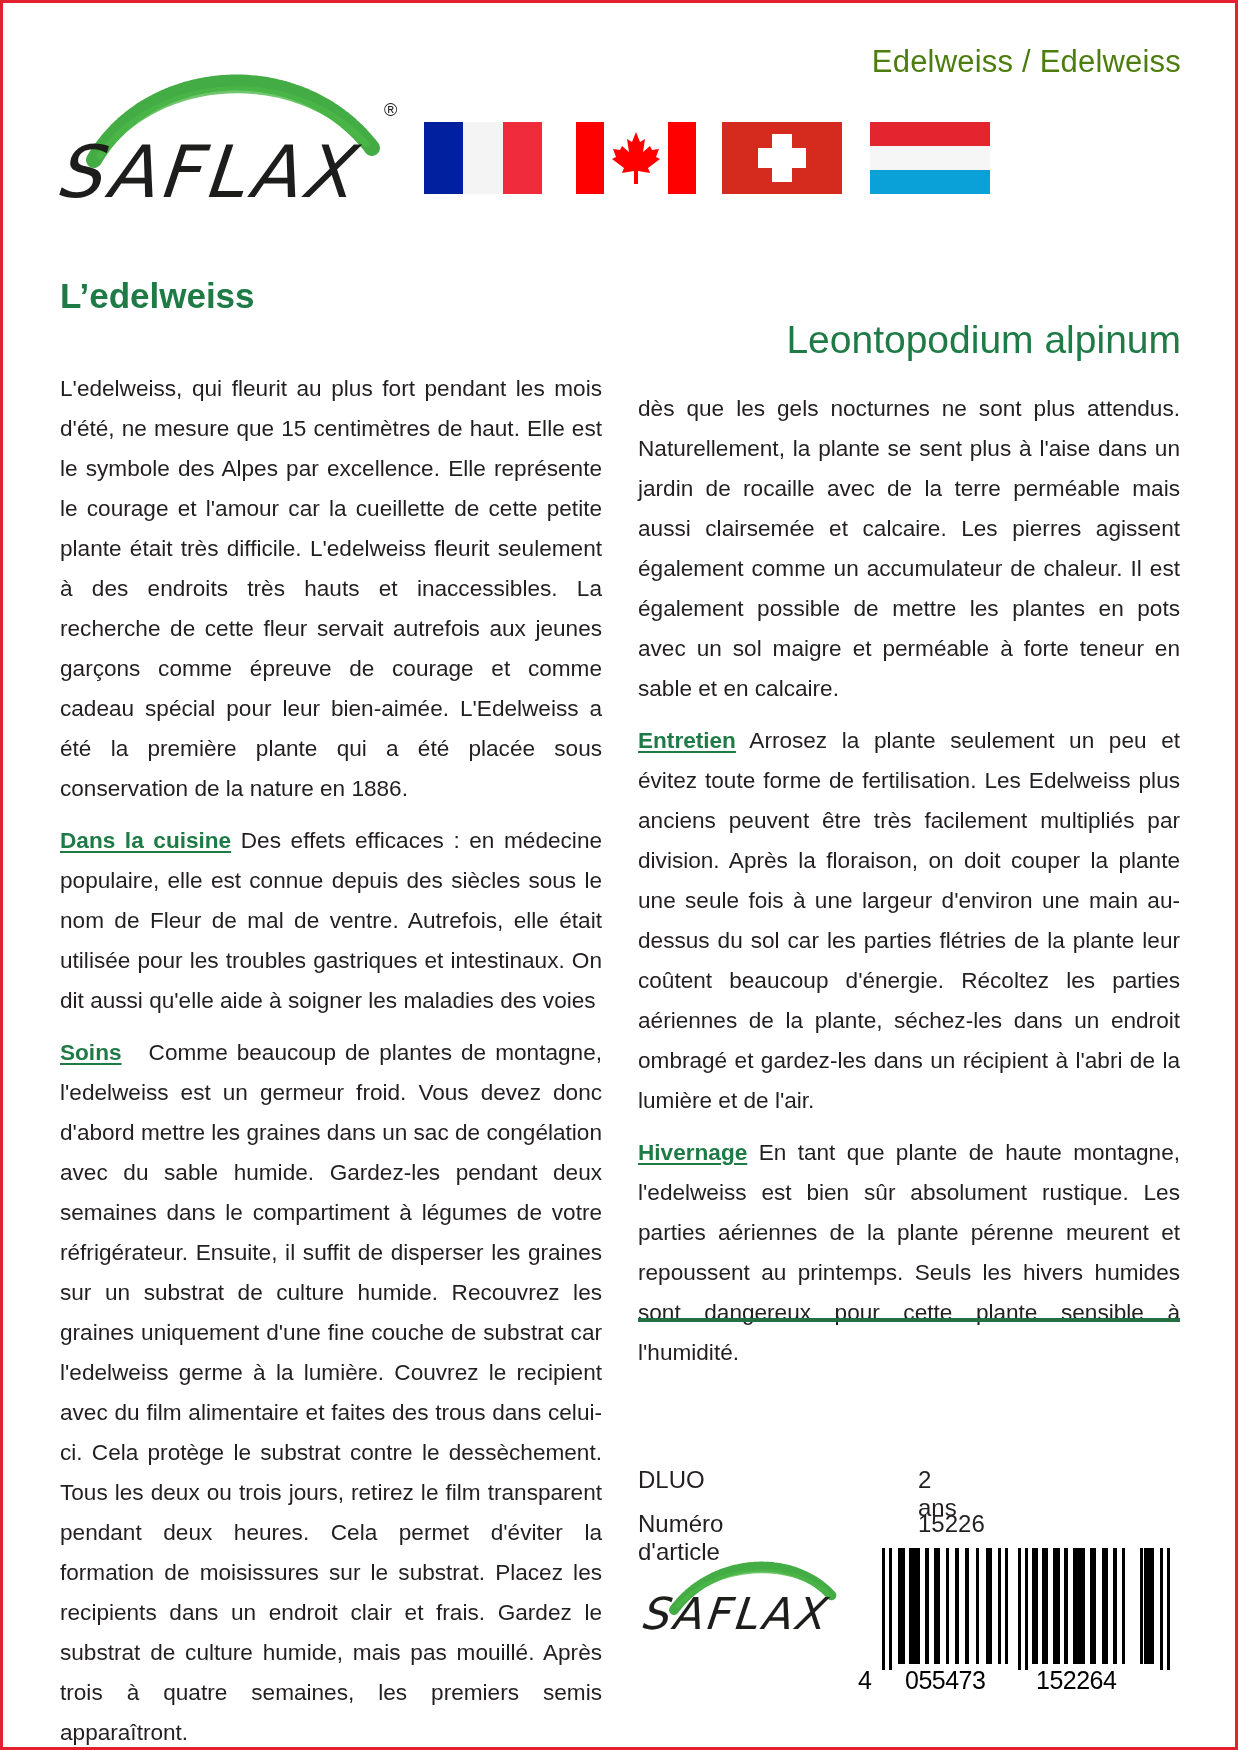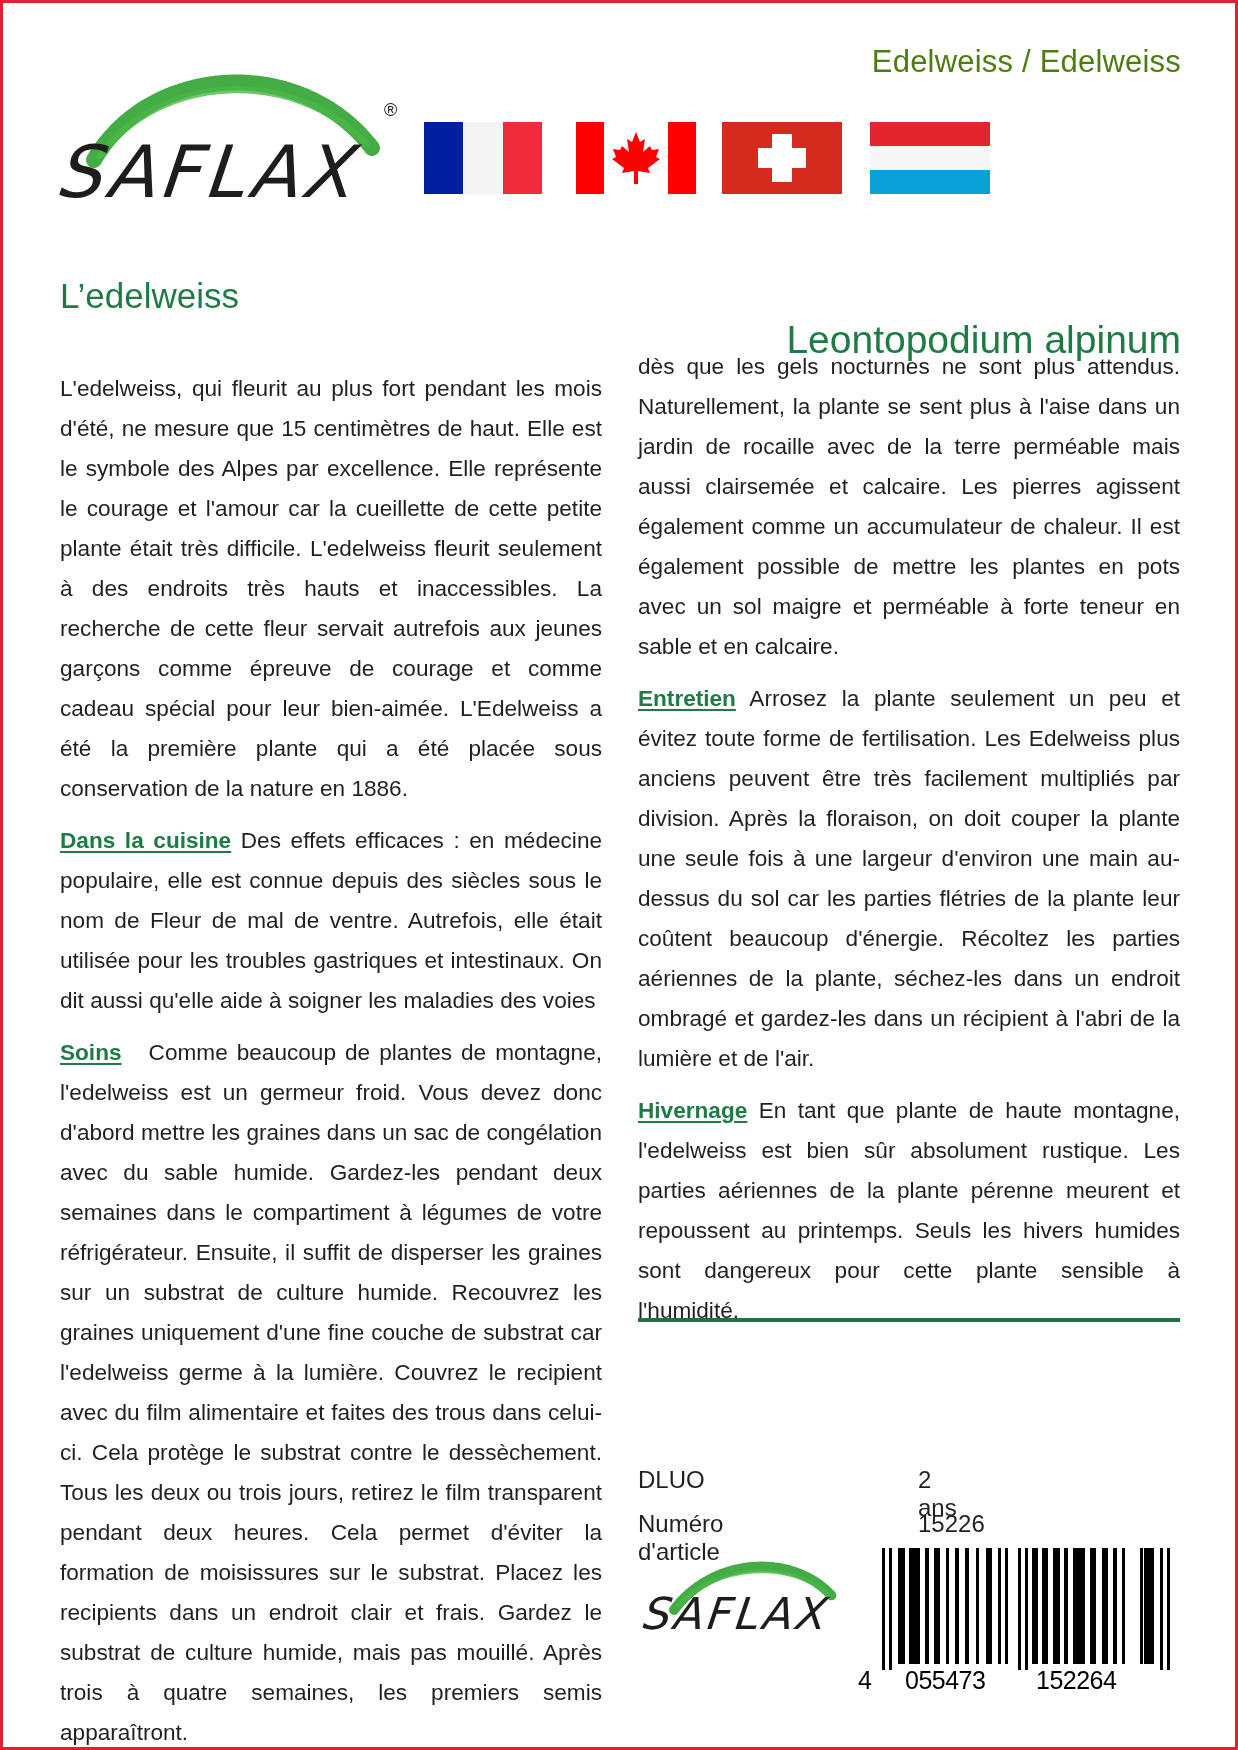--- a/index.html
+++ b/index.html
@@ -16,26 +16,26 @@
   .flag { position: absolute; top: 0; height: 72px; }
   .flag-fr { left: 0; width: 118px; display: flex; }
   .flag-fr span { flex: 1; }
   .flag-ca { left: 152px; width: 120px; }
   .flag-ch { left: 298px; width: 120px; background: #d52b1e; }
   .flag-lu { left: 446px; width: 120px; display: flex; flex-direction: column; }
   .flag-lu span { flex: 1; }
 
   .product-title { position: absolute; right: 57px; top: 44px; font-size: 31px; color: #4d7c0f; letter-spacing: 0.2px; }
 
-  .main-title { position: absolute; left: 60px; top: 276px; font-size: 35px; font-weight: normal; color: #1e7b45; }
+  .main-title { position: absolute; left: 60px; top: 276px; font-size: 35px; font-weight: bold; color: #1e7b45; }
   .latin-name { position: absolute; right: 57px; top: 318px; font-size: 39px; color: #1e7b45; margin-left: 12px; }
 
   .col { position: absolute; width: 542px; font-size: 22.6px; line-height: 40px; text-align: justify; color: #231f20; }
   .col-left { left: 60px; top: 369px; }
-  .col-right { left: 638px; top: 347px; }
+  .col-right { left: 638px; top: 389px; }
   .para { margin: 0 0 12px 0; }
   .heading { font-weight: bold; color: #1e7b45; text-decoration: underline; text-decoration-thickness: 2px; text-underline-offset: 3px; }
 
   .divider { position: absolute; left: 638px; top: 1318px; width: 542px; height: 4px; background: #237142; }
 
   .info { position: absolute; left: 638px; font-size: 24px; color: #231f20; }
   .info-label { position: absolute; left: 0; }
   .info-value { position: absolute; left: 280px; }
   .info-dluo { top: 1466px; }
   .info-article { top: 1510px; }

